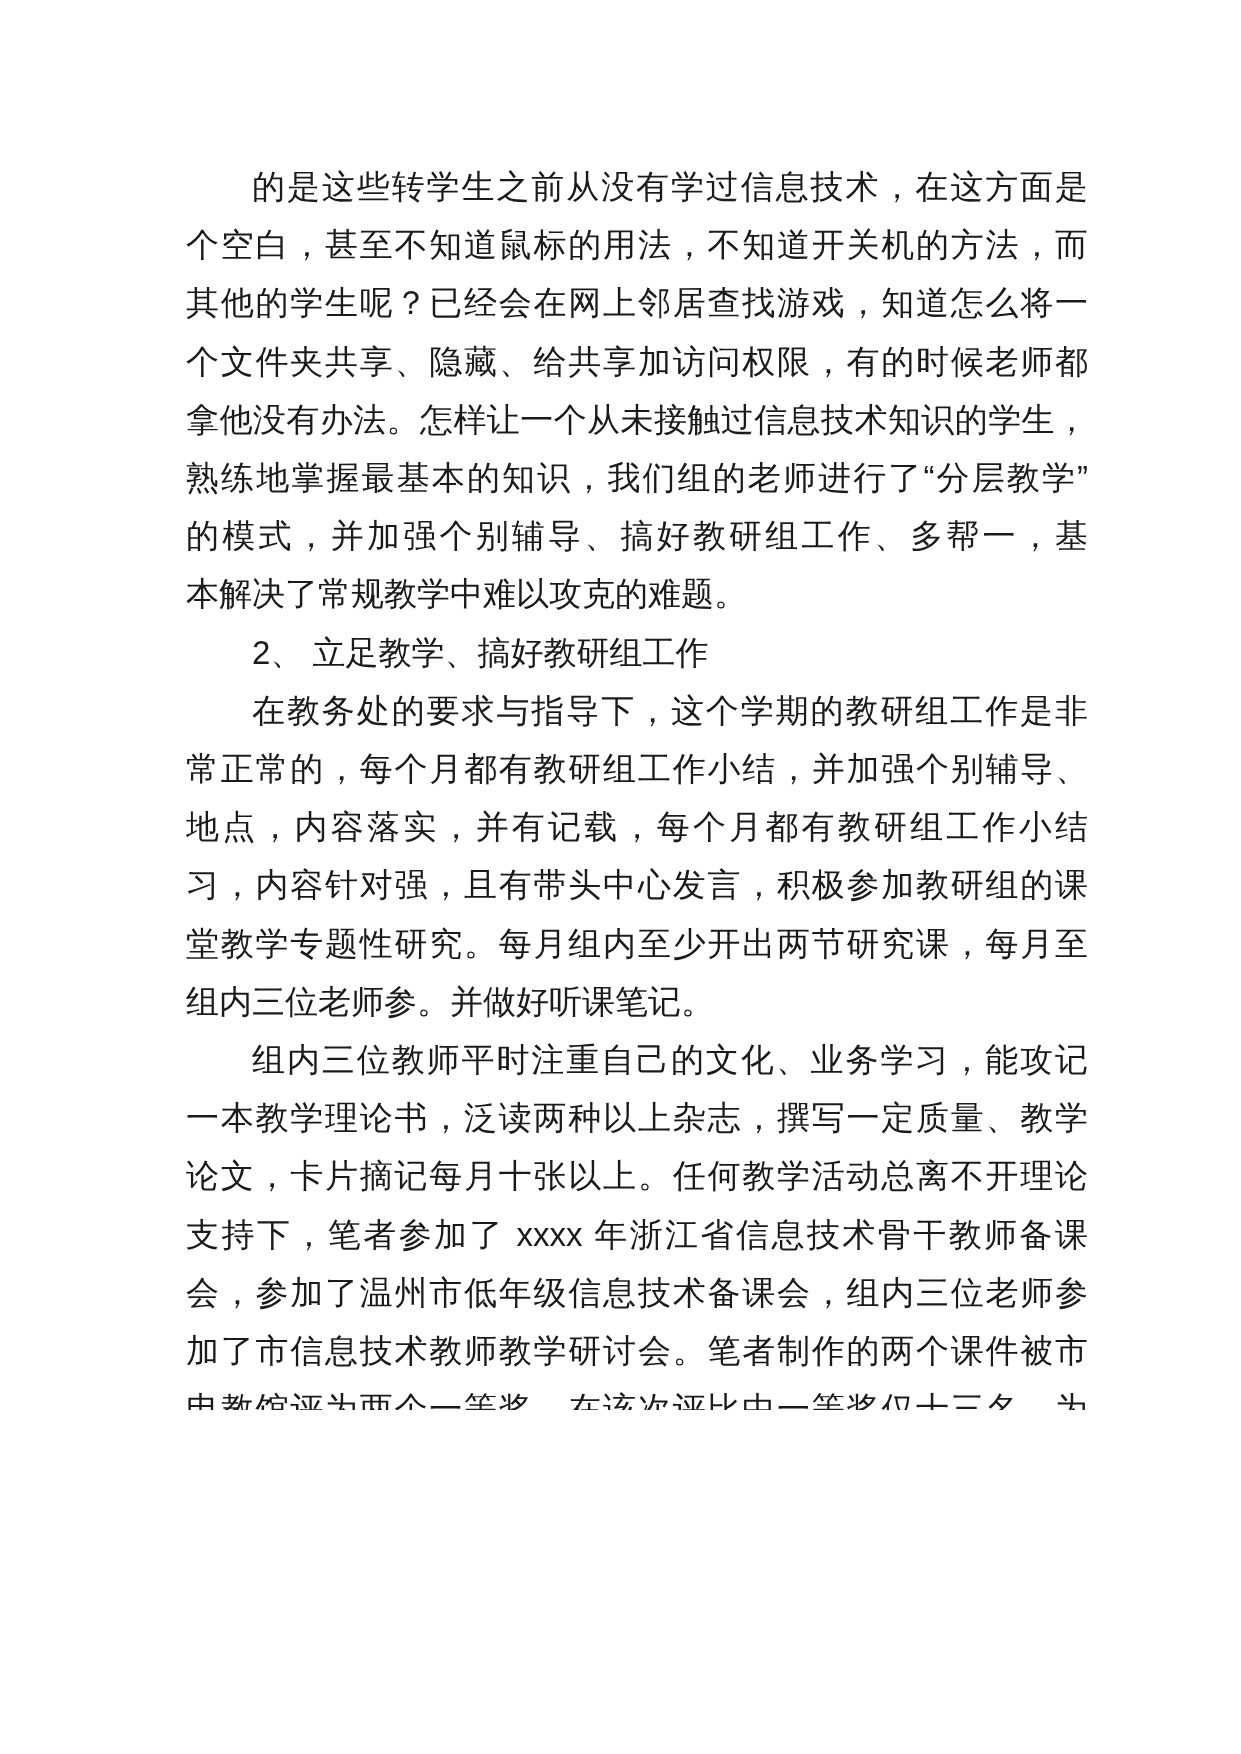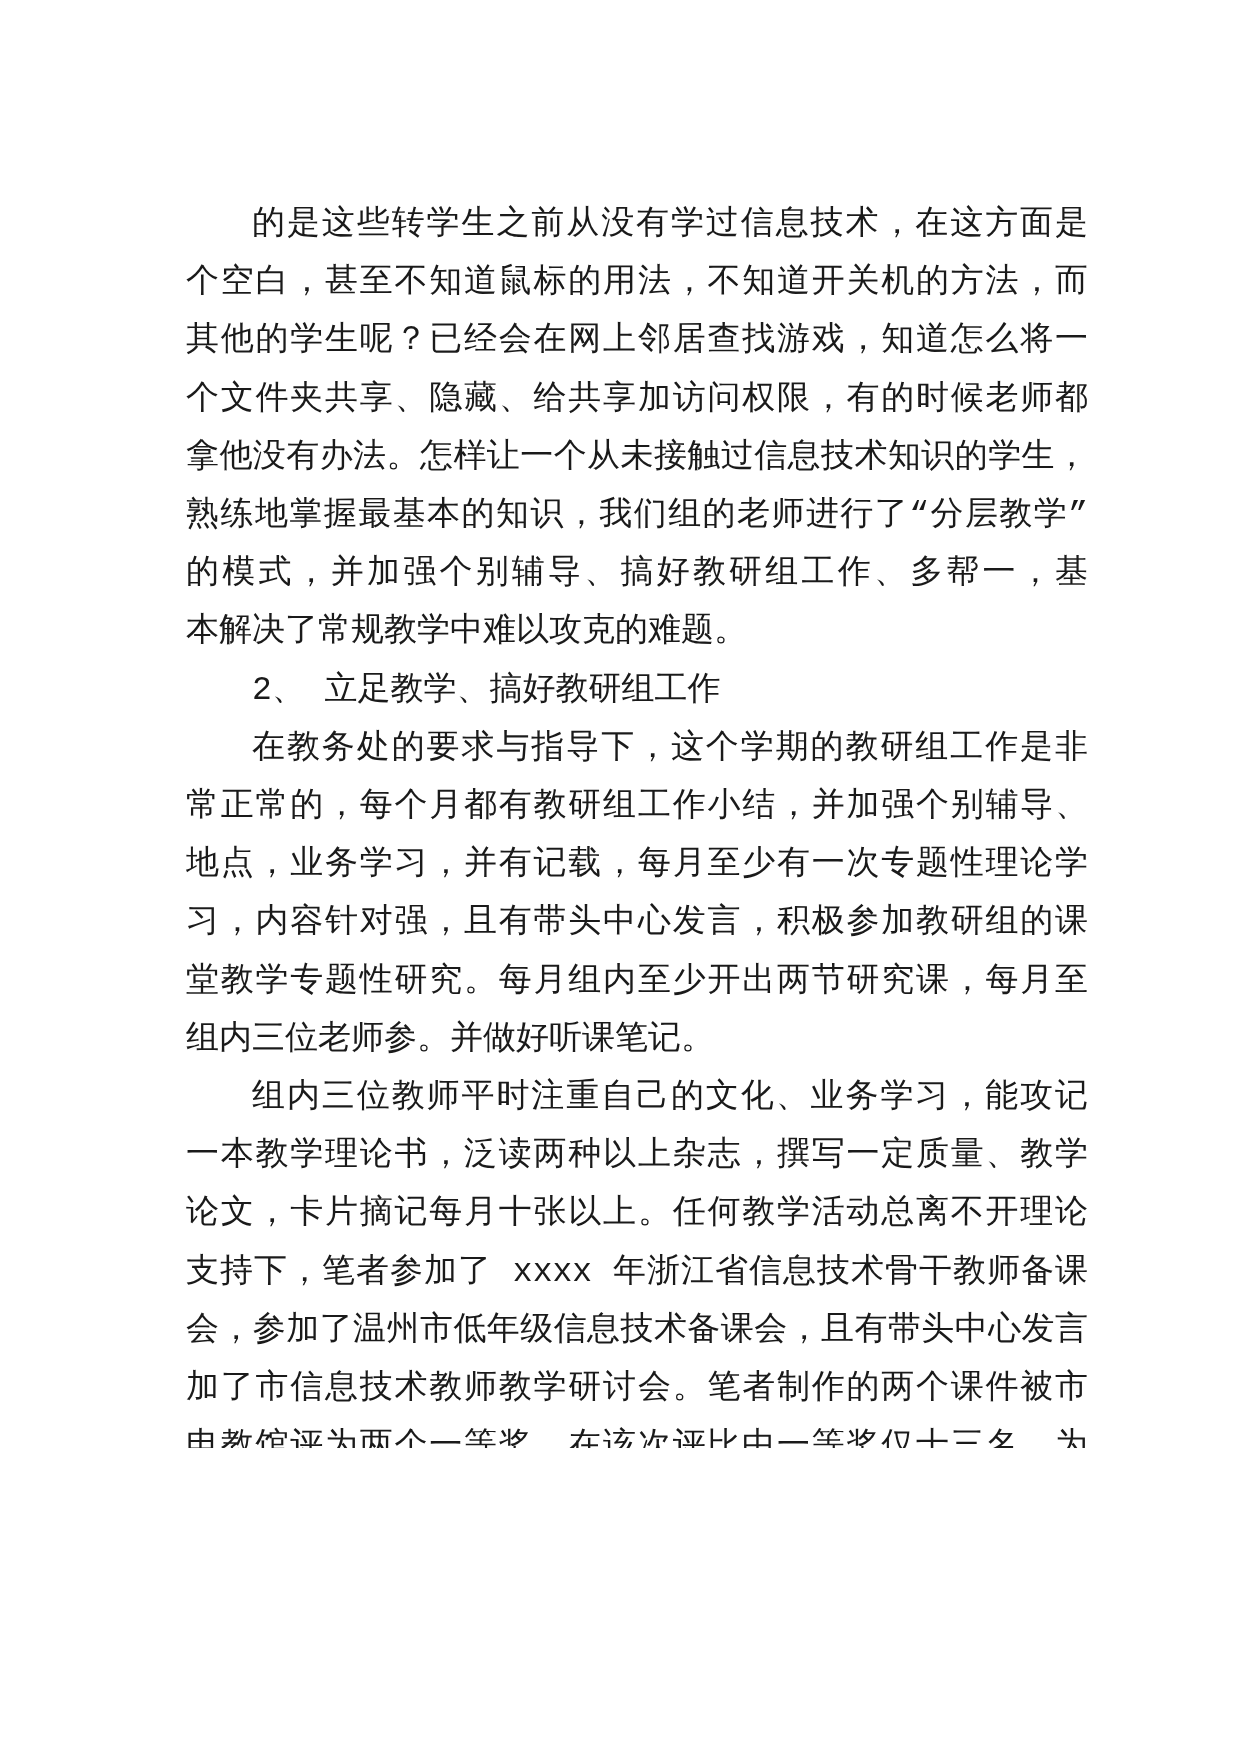--- a/index.html
+++ b/index.html
@@ -6,22 +6,21 @@
     margin: 0;
     padding: 0;
     background: #ffffff;
   }
   .page {
     position: relative;
     width: 1241px;
     height: 1410px;
     background: #ffffff;
     overflow: hidden;
-    font-family: Liberation Mono, monospace;
-    margin-top: 38px;
+    font-family: Liberation Sans, sans-serif;
   }
   .text-block {
     position: absolute;
     left: 186px;
     top: 158px;
     width: 902px;
     font-size: 33px;
     line-height: 58.2px;
     color: #1a1a1a;
     font-weight: 400;
@@ -51,25 +50,25 @@
       <div class="line fill">个空白，甚至不知道鼠标的用法，不知道开关机的方法，而</div>
       <div class="line fill">其他的学生呢？已经会在网上邻居查找游戏，知道怎么将一</div>
       <div class="line fill">个文件夹共享、隐藏、给共享加访问权限，有的时候老师都</div>
       <div class="line fill">拿他没有办法。怎样让一个从未接触过信息技术知识的学生，</div>
       <div class="line fill">熟练地掌握最基本的知识，我们组的老师进行了“分层教学”</div>
       <div class="line fill">的模式，并加强个别辅导、搞好教研组工作、多帮一，基</div>
       <div class="line end">本解决了常规教学中难以攻克的难题。</div>
       <div class="line indent end">2、 立足教学、搞好教研组工作</div>
       <div class="line indent fill">在教务处的要求与指导下，这个学期的教研组工作是非</div>
       <div class="line fill">常正常的，每个月都有教研组工作小结，并加强个别辅导、</div>
-      <div class="line fill">地点，业务学习，并有记载，每月至少有一次专题性理论学</div>
+      <div class="line fill">地点，内容落实，并有记载，每个月都有教研组工作小结</div>
       <div class="line fill">习，内容针对强，且有带头中心发言，积极参加教研组的课</div>
       <div class="line fill">堂教学专题性研究。每月组内至少开出两节研究课，每月至</div>
       <div class="line end">组内三位老师参。并做好听课笔记。</div>
       <div class="line indent fill">组内三位教师平时注重自己的文化、业务学习，能攻记</div>
       <div class="line fill">一本教学理论书，泛读两种以上杂志，撰写一定质量、教学</div>
       <div class="line fill">论文，卡片摘记每月十张以上。任何教学活动总离不开理论</div>
       <div class="line fill">支持下，笔者参加了 xxxx 年浙江省信息技术骨干教师备课</div>
-      <div class="line fill">会，参加了温州市低年级信息技术备课会，且有带头中心发言</div>
+      <div class="line fill">会，参加了温州市低年级信息技术备课会，组内三位老师参</div>
       <div class="line fill">加了市信息技术教师教学研讨会。笔者制作的两个课件被市</div>
       <div class="line fill">电教馆评为两个一等奖，在该次评比中一等奖仅十三名，为</div>
     </div>
 </div>
 
 </body></html>

